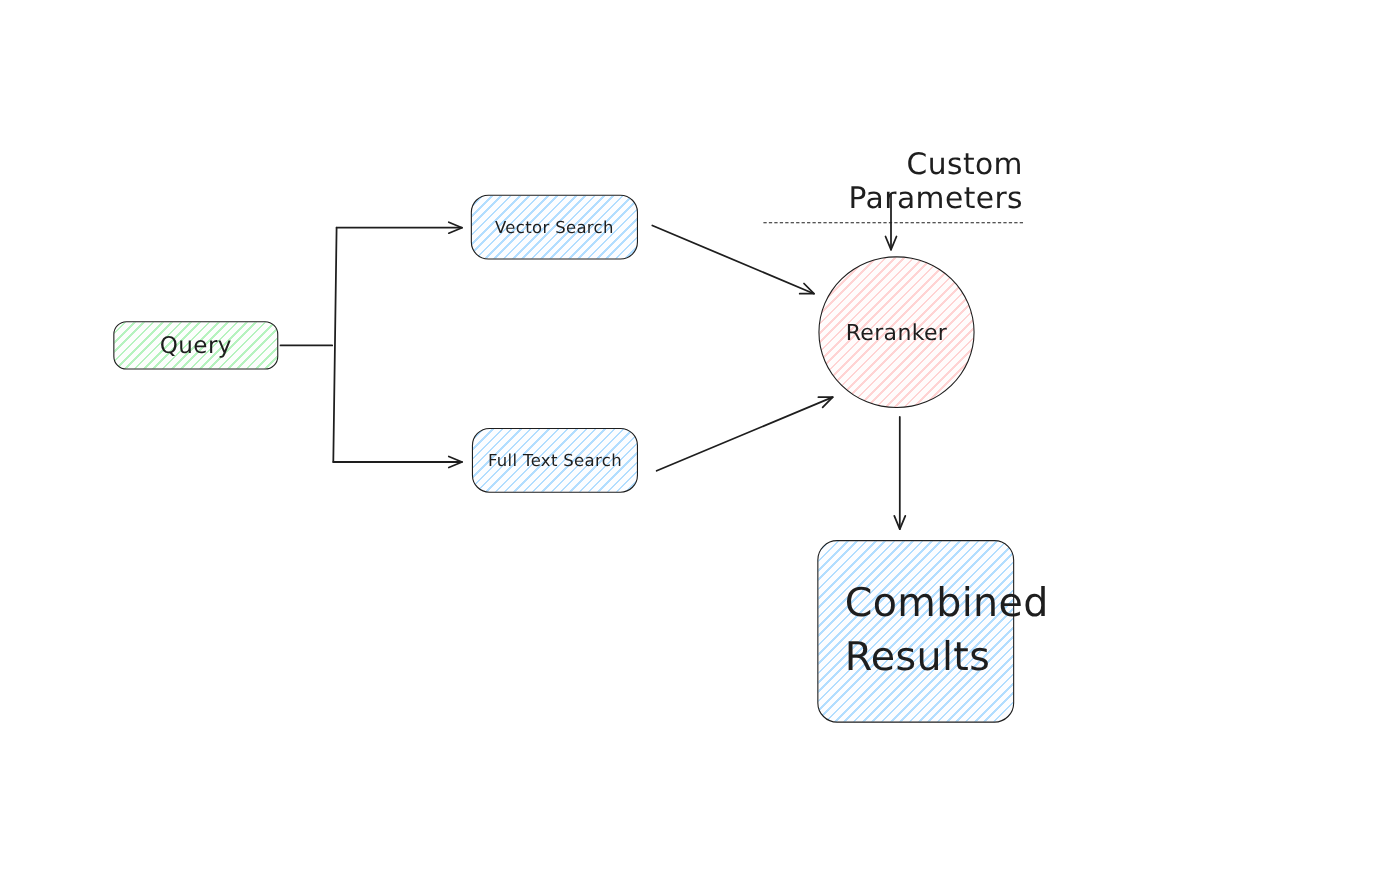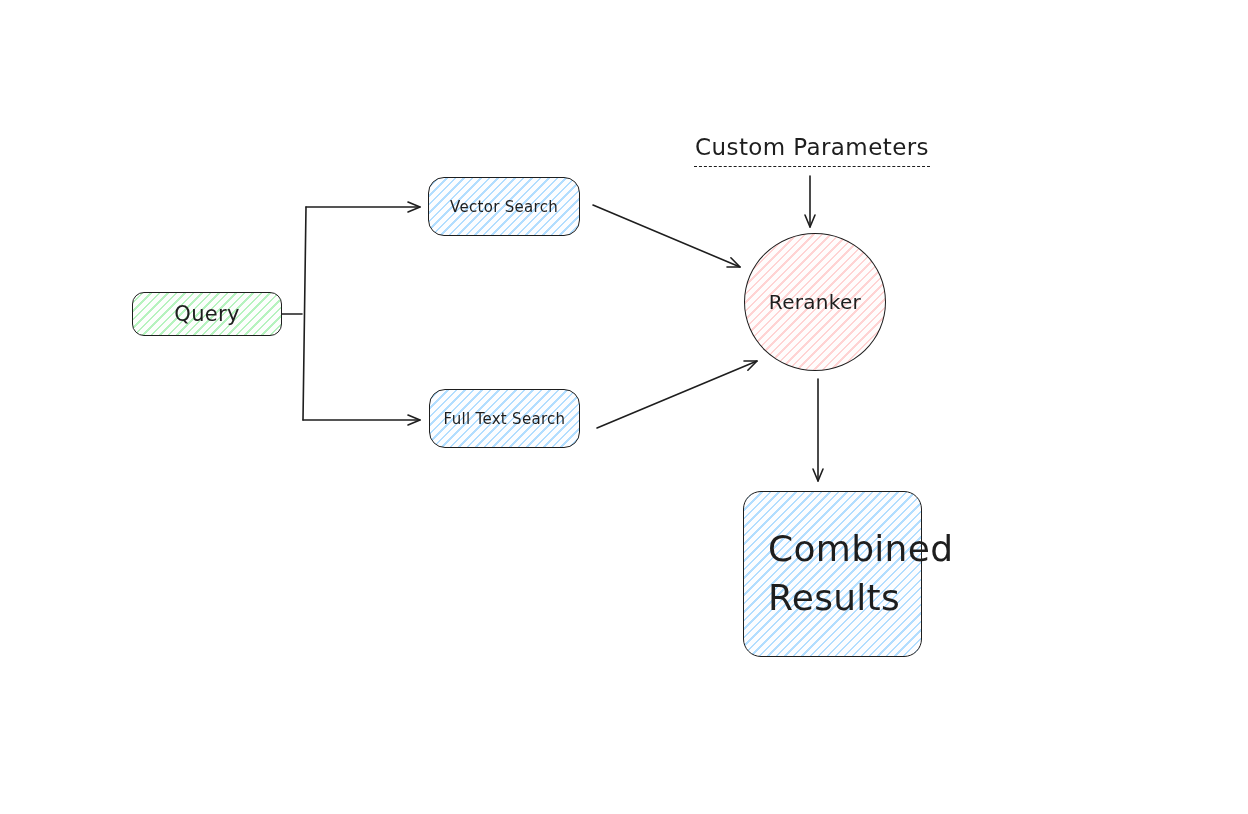--- a/index.html
+++ b/index.html
@@ -49,21 +49,20 @@
     justify-content:center;
     border:1.6px solid var(--stroke);
     color:var(--stroke);
     letter-spacing:0.3px;
   }
   
   .hatch-green{
     background:
       repeating-linear-gradient(135deg, rgba(178,242,187,0.95) 0 1.7px, rgba(255,255,255,0) 1.7px 6px),
       #fcfefc;
-    margin-left: 29px;
   }
   .hatch-blue{
     background:
       repeating-linear-gradient(135deg, rgba(165,216,255,0.85) 0 1.7px, rgba(255,255,255,0) 1.7px 6px),
       #fcfdff;
   }
   .hatch-pink{
     background:
       repeating-linear-gradient(135deg, rgba(255,201,201,0.8) 0 1.7px, rgba(255,255,255,0) 1.7px 6px),
       #fffcfc;
@@ -99,22 +98,22 @@
     font-size:36px;
     line-height:1.35;
     justify-content:flex-start;
     padding-left:24px;
     padding-right:14px;
   }
   .floating-label{
     position:absolute;
     left:694px; top:134px;
     width:236px;
-    text-align:center;
-    font-size:23px;
+    text-align:right;
+    font-size:27px;
     padding-bottom:6px;
     border-bottom:1.6px dashed var(--stroke);
     letter-spacing:0.4px;
   }
 </style>
 </head>
 <body>
 
 <div class="canvas">
 

